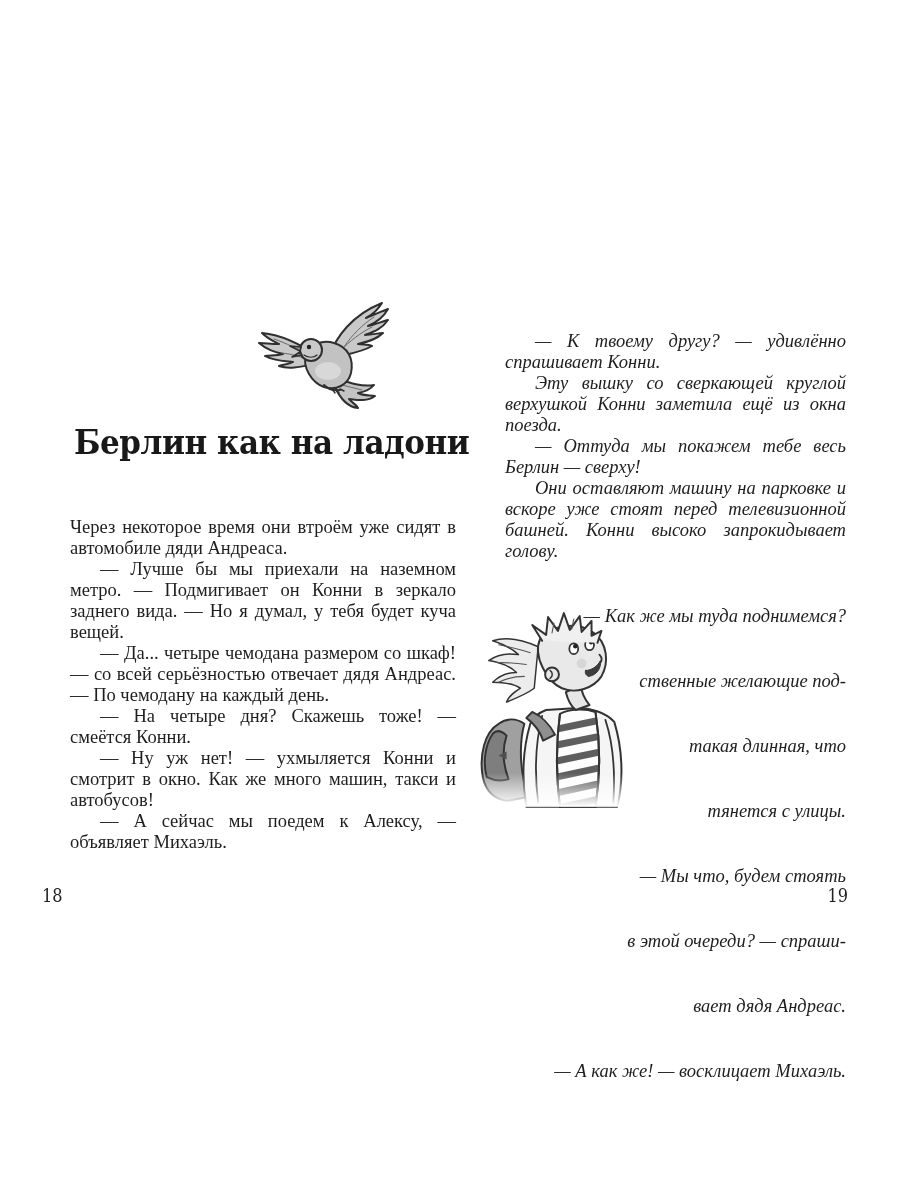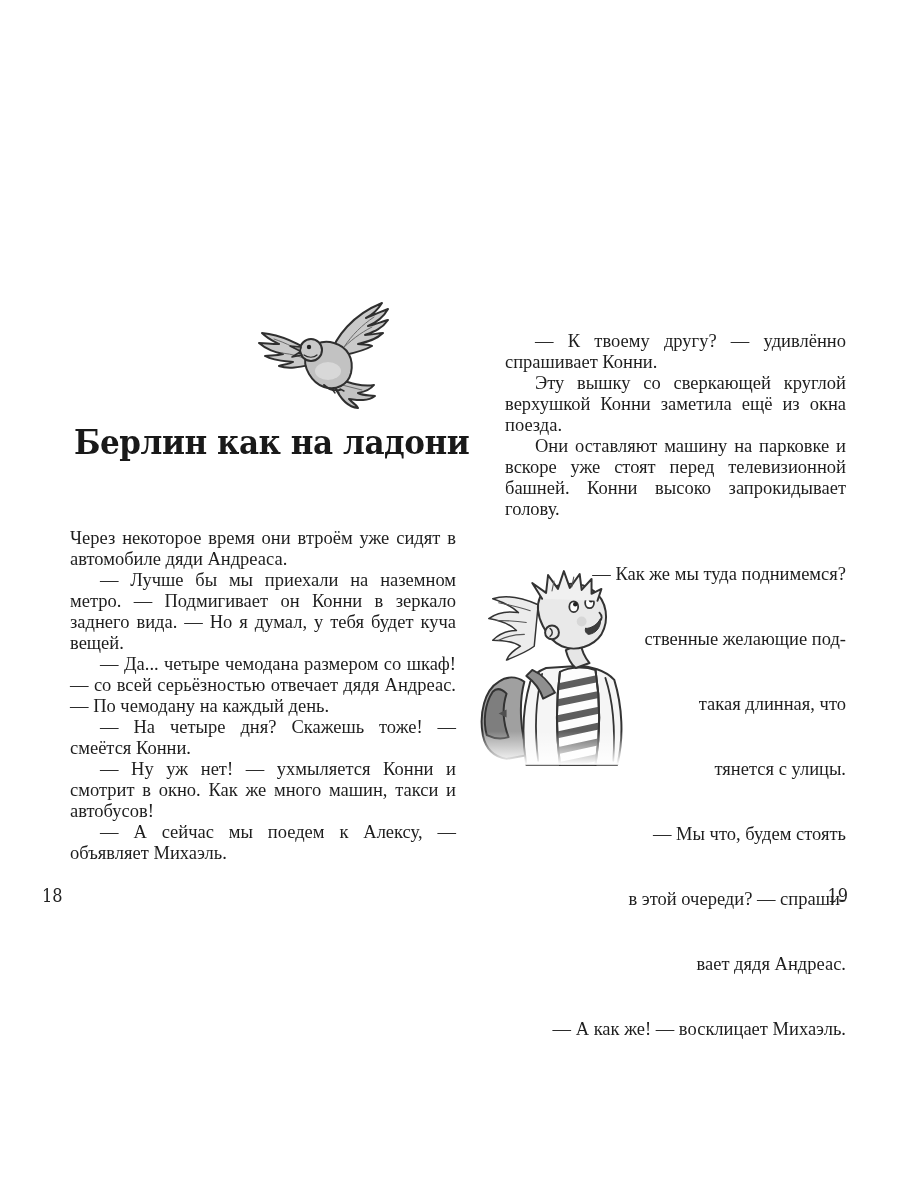--- a/index.html
+++ b/index.html
@@ -6,22 +6,22 @@
   .canvas{
     position:relative;width:900px;height:1200px;background:#ffffff;overflow:hidden;
     font-family:"Liberation Serif", serif;color:#1e1e1e;
   }
   .chapter-title{
     position:absolute;left:74px;top:426px;margin:0;
     font-family:"DejaVu Serif", serif;font-weight:700;font-size:33px;line-height:1;
     letter-spacing:-0.5px;transform:scaleX(.94);transform-origin:left center;color:#191919;
   }
   .body-col{position:absolute;font-size:18.5px;line-height:21px;}
-  .left-col{left:70px;top:528px;width:386px;}
-  .right-col{left:505px;top:331px;width:341px;}
+  .left-col{left:70px;top:517px;width:386px;}
+  .right-col{left:505px;top:331px;width:341px;font-style:italic;}
   .para{text-align:justify;hyphens:auto;-webkit-hyphens:auto;margin:0;}
   .para.indent{text-indent:30px;}
   .wrap-zone{position:relative;min-height:236px;}
   .wrap-line{text-align:right;white-space:nowrap;line-height:21px;margin-top:44px;}
   .pigeon-svg{position:absolute;left:256px;top:297px;width:152px;height:124px;}
   .boy-svg{position:absolute;left:-36px;top:2px;width:168px;height:200px;}
   .page-number{
     position:absolute;top:884px;font-family:"DejaVu Serif", serif;font-size:19px;
     color:#222;transform:scaleX(.85);
   }
@@ -74,20 +74,21 @@
 
     <div class="page-number pn-left">18</div>
   </section>
 
   <section>
 
     <div class="body-col right-col">
       <div>
           <div class="para indent">— К твоему другу? — удивлённо спрашивает Конни.</div>
           <div class="para indent">Эту вышку со сверкающей круглой верхушкой Конни заметила ещё из окна поезда.</div>
+          <div class="para indent">— Оттуда мы покажем тебе весь Берлин — сверху!</div>
           <div class="para indent">Они оставляют машину на парковке и вскоре уже стоят перед телевизионной башней. Конни высоко запрокидывает голову.</div>
         </div>
 
       <div class="wrap-zone">
 
         <svg class="boy-svg" viewBox="0 0 170 200" fill="none" stroke="#333" stroke-width="2" stroke-linejoin="round" stroke-linecap="round">
           <defs>
             <linearGradient id="fadeBottom" x1="0" y1="0" x2="0" y2="1">
               <stop offset="0" stop-color="#ffffff" stop-opacity="0"></stop>
               <stop offset="1" stop-color="#ffffff" stop-opacity="1"></stop>

